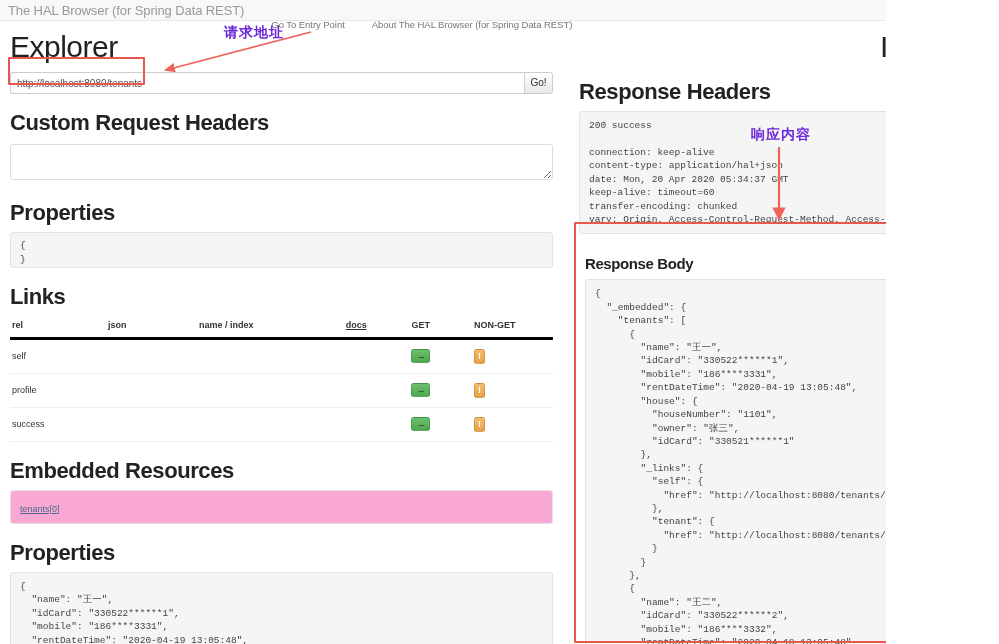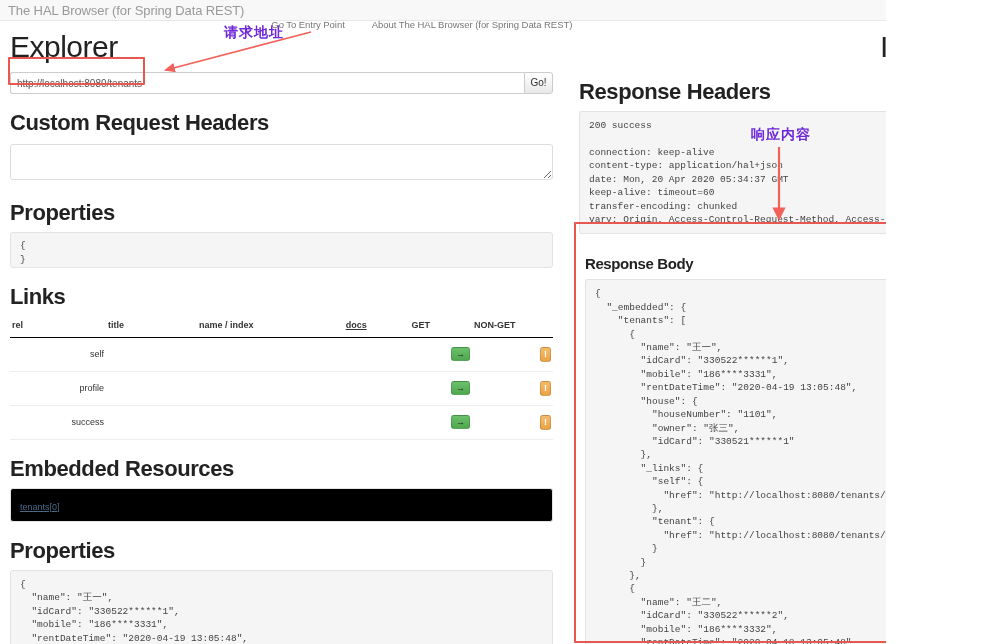--- a/index.html
+++ b/index.html
@@ -93,26 +93,26 @@
   pre.props-empty { height: 36px; padding-top: 6px; }
 
   
   table.links-table {
     width: 100%; border-collapse: collapse; margin-top: 2px;
     font-size: 9px;
   }
   table.links-table th {
     text-align: left; font-weight: bold; color: #333;
     padding: 3px 2px 7px 2px;
-    border-bottom: 1px solid #000000;
+    border-bottom: 3px solid #000000;
     font-size: 9px;
   }
   table.links-table td {
     padding: 9px 2px; border-bottom: 1px solid #eee;
-    color: #333; font-size: 9px; vertical-align: middle; text-align: right;
+    color: #333; font-size: 9px; vertical-align: middle;
   }
   table.links-table tr:last-child td { border-bottom: 1px solid #eee; }
   .c-rel   { width: 95px; }
   .c-title { width: 90px; }
   .c-name  { width: 145px; }
   .c-docs  { width: 65px; text-decoration: underline; }
   .c-get   { width: 62px; }
   .c-nonget{ width: 80px; }
 
   .btn-get, .btn-nonget {
@@ -127,21 +127,21 @@
   .btn-nonget {
     width: 11px; height: 15px;
     background: linear-gradient(#f3bd6b,#eca244);
     font-weight: bold; font-size: 9px; color: #fff;
   }
   .arrow-glyph { font-size: 9px; color: #1a1a1a; line-height: 1; }
 
   
   .emb-panel {
     border: 1px solid #e3e3e3; border-radius: 3px;
-    background: #000000; padding: 7px 9px; margin-top: 2px;
+    background: #f9a8d4; padding: 7px 9px; margin-top: 2px;
   }
   .emb-link {
     font-size: 9px; color: #4a6a8a; text-decoration: underline; cursor: pointer;
   }
 
   
   .col-right h1.page-h1 { margin-left: 6px; text-align: right; }
   .col-right h2.sec-h2  { margin-left: 6px; }
   pre.resp-headers {
     margin-left: 6px; width: 1000px;
@@ -199,21 +199,21 @@
 
     <h2 class="sec-h2">Properties</h2>
     <pre class="code props-empty">{
 }</pre>
 
     <h2 class="sec-h2">Links</h2>
     <table class="links-table">
       <thead>
         <tr>
           <th class="c-rel">rel</th>
-          <th class="c-title">title</th>
+          <th class="c-title">json</th>
           <th class="c-name">name / index</th>
           <th class="c-docs">docs</th>
           <th class="c-get">GET</th>
           <th class="c-nonget">NON-GET</th>
         </tr>
       </thead>
       <tbody>
         <tr>
           <td>self</td>
           <td></td>

